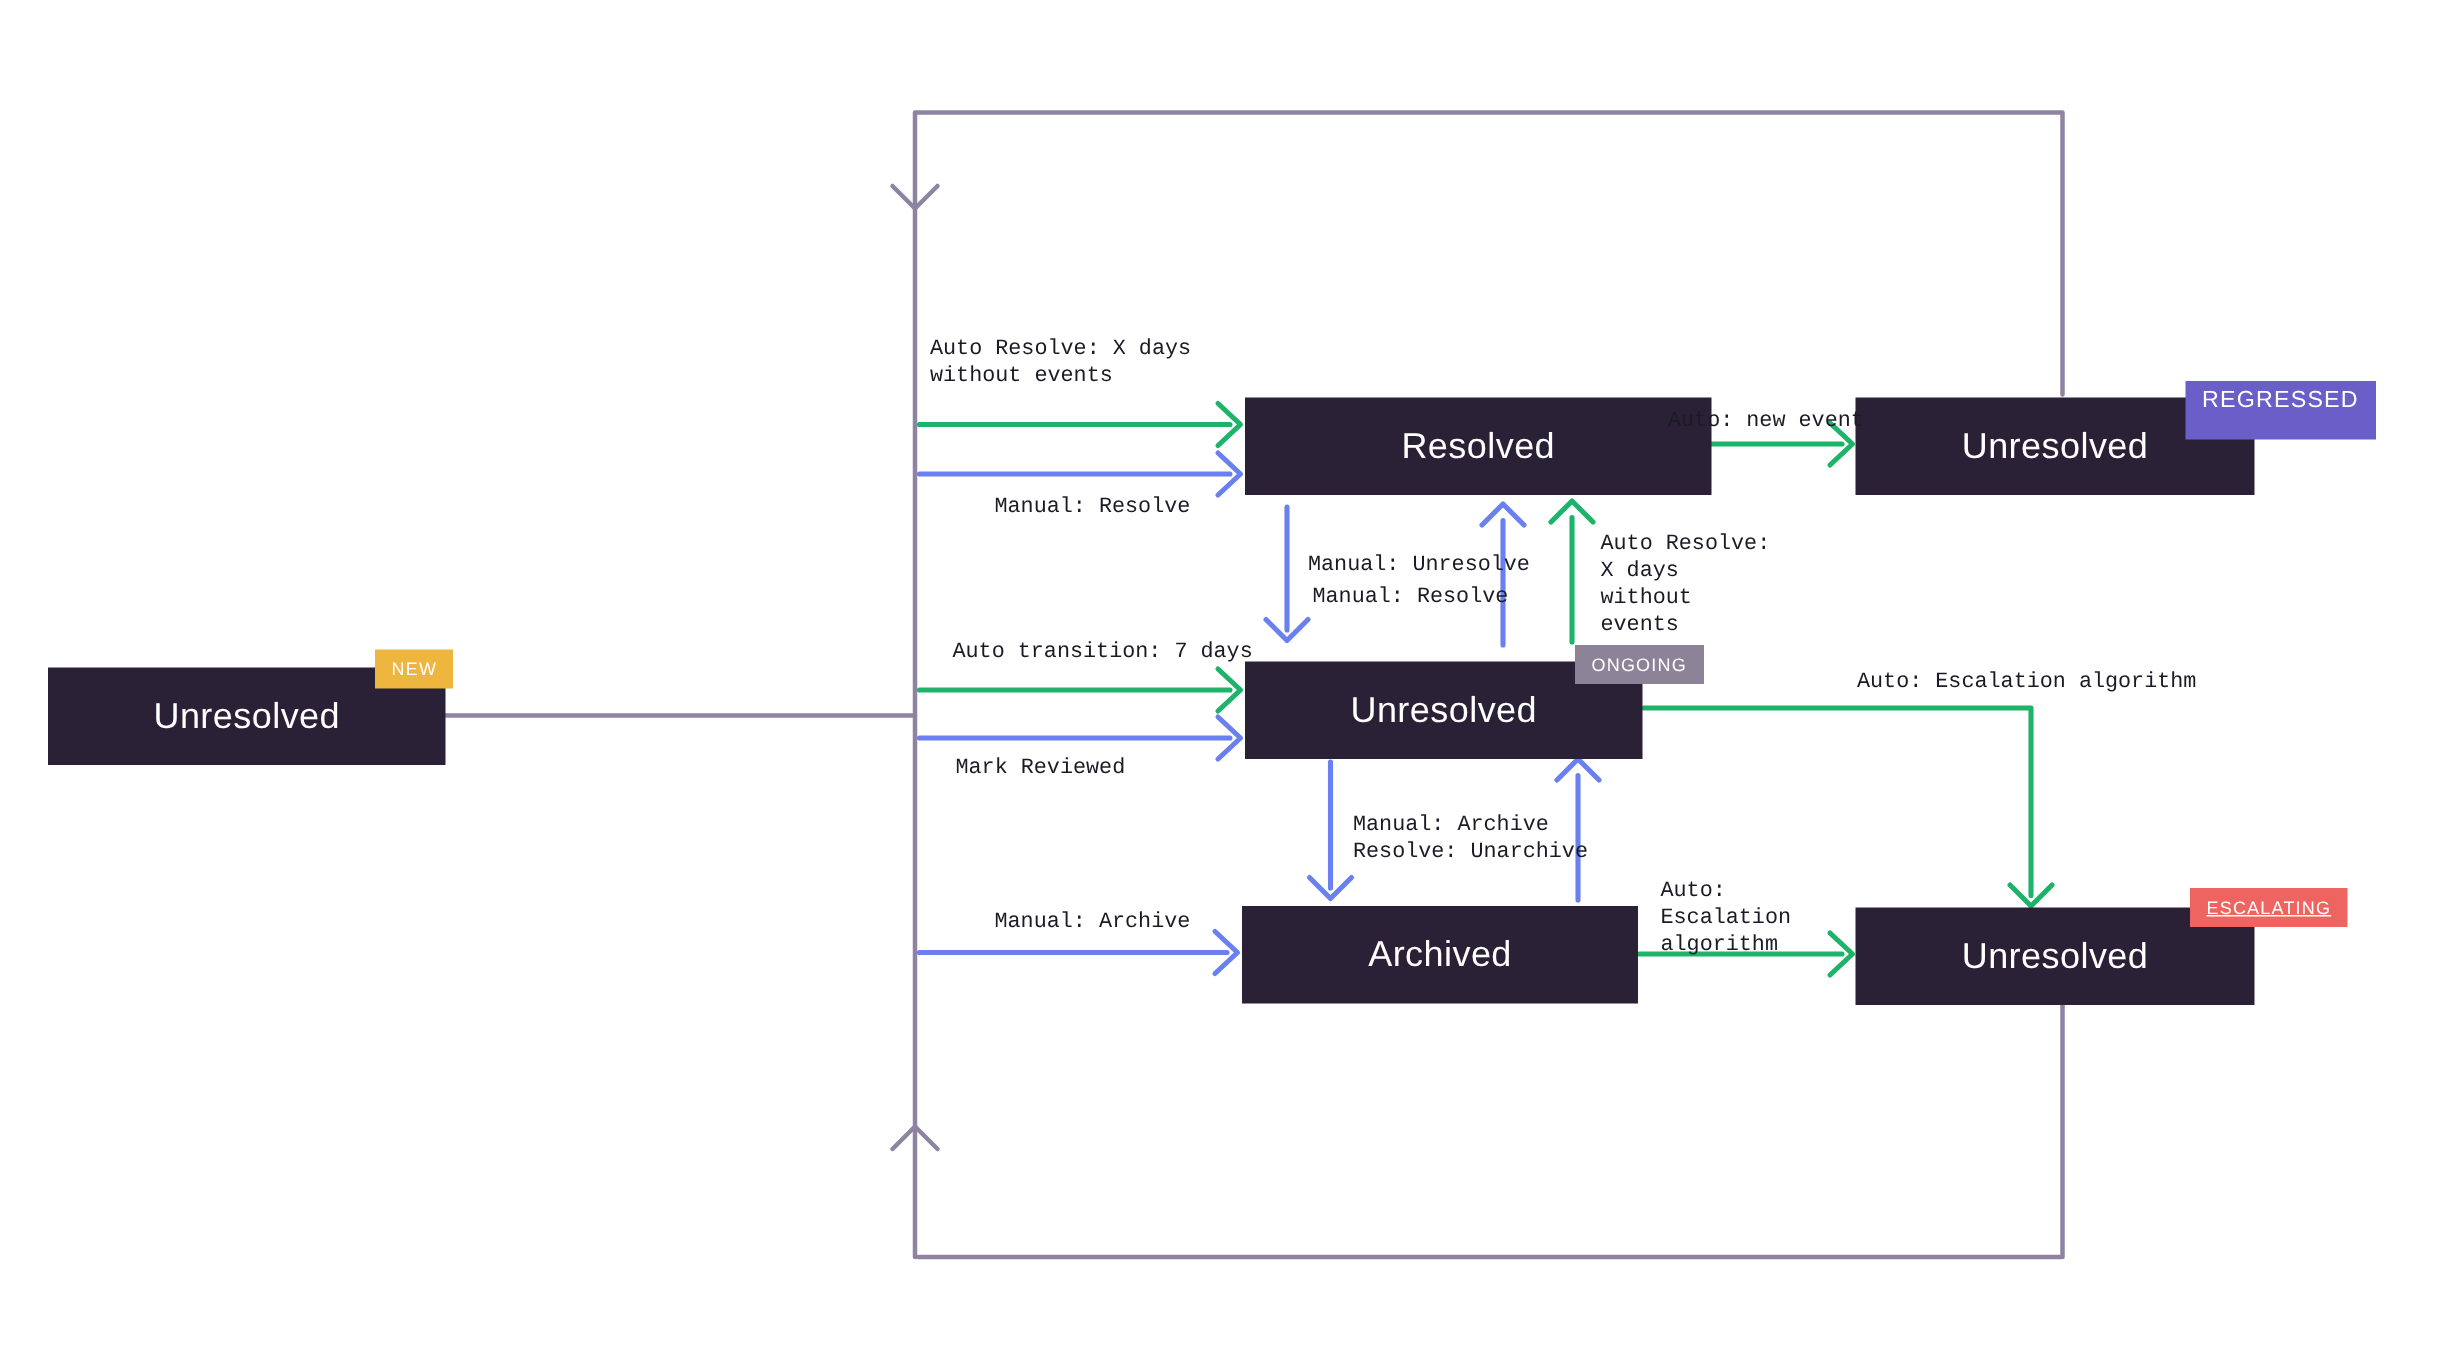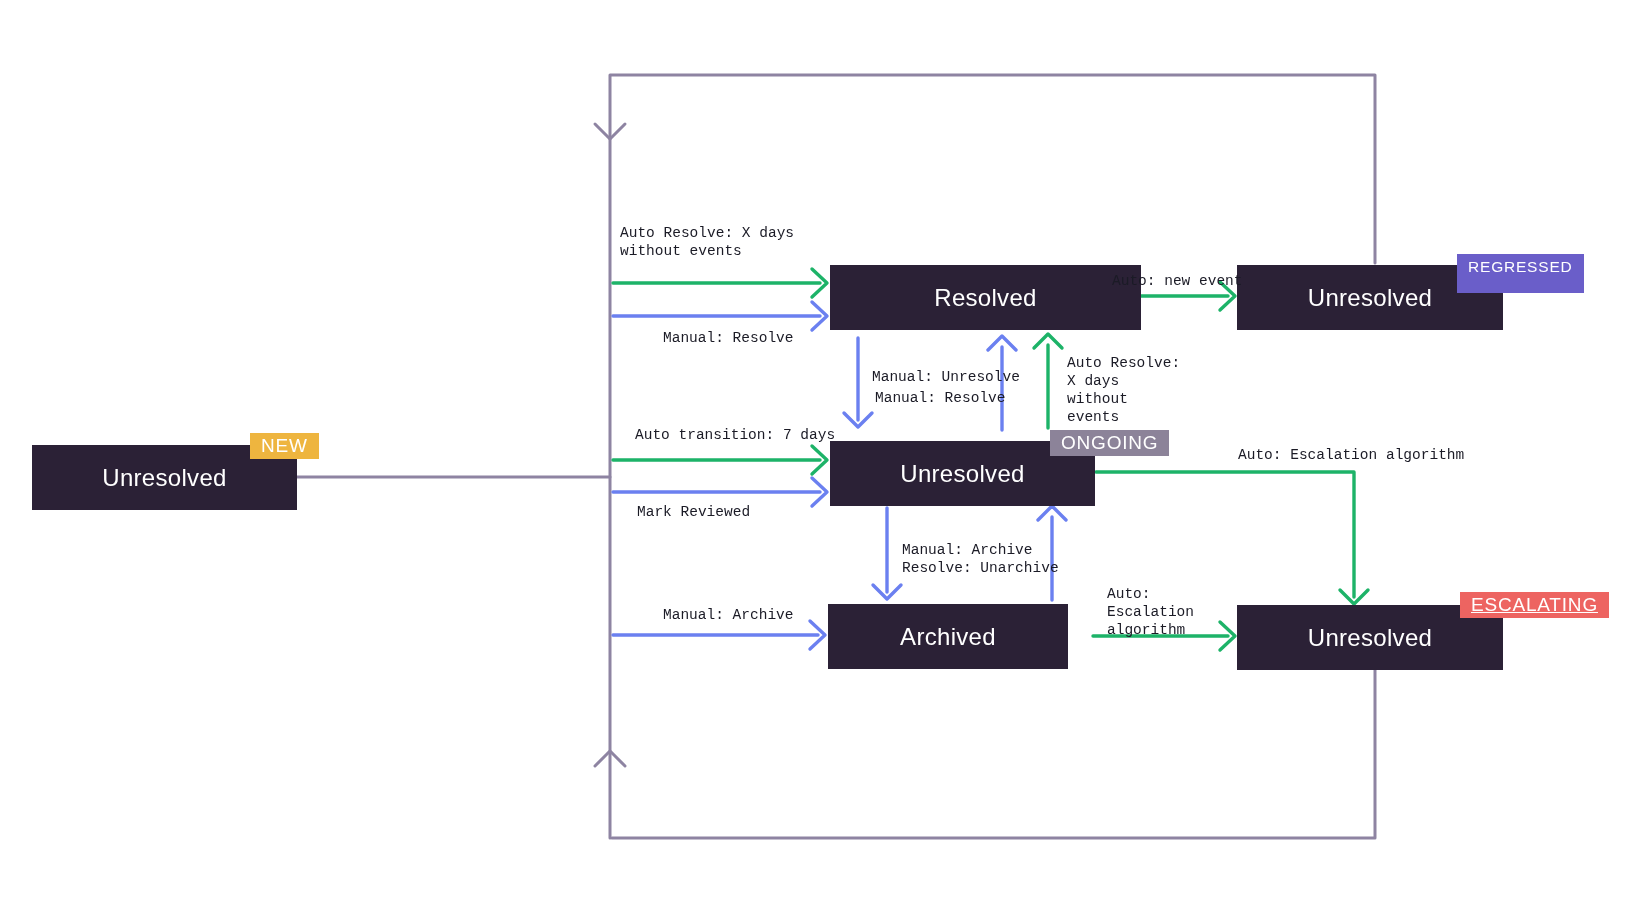--- a/index.html
+++ b/index.html
@@ -19,26 +19,26 @@
   .auto{stroke:var(--auto);stroke-width:3.4;fill:none;stroke-linecap:round;stroke-linejoin:round;}
   .manual{stroke:var(--manual);stroke-width:3.4;fill:none;stroke-linecap:round;stroke-linejoin:round;}
   .node{
     position:absolute;height:65px;background:var(--node-fill);color:var(--node-text);
     display:flex;align-items:center;justify-content:center;
     font-size:24px;font-weight:500;letter-spacing:0.3px;
   }
   #node-new{left:32px;top:445px;width:265px;}
   #node-resolved{left:830px;top:265px;width:311px;}
   #node-ongoing{left:830px;top:441px;width:265px;}
-  #node-archived{left:828px;top:604px;width:240px;}
+  #node-archived{left:828px;top:604px;width:264px;}
   #node-regressed{left:1237px;top:265px;width:266px;}
   #node-escalating{left:1237px;top:605px;width:266px;}
   .badge{
     position:absolute;height:26px;line-height:26px;padding:0 11px;color:#fff;
-    font-size:19px;font-weight:500;letter-spacing:0.8px;white-space:nowrap;
+    font-size:12px;font-weight:500;letter-spacing:0.8px;white-space:nowrap;
   }
   #badge-new{left:250px;top:433px;background:var(--badge-new);}
   #badge-ongoing{left:1050px;top:430px;background:var(--badge-ongoing);}
   #badge-regressed{left:1457px;top:254px;background:var(--badge-regressed);height:39px;line-height:25px;font-size:15.5px;}
   #badge-escalating{left:1460px;top:592px;background:var(--badge-escalating);text-decoration:underline;}
   .elabel{
     position:absolute;font-size:14.5px;line-height:18px;color:var(--label-text);
     font-weight:500;white-space:nowrap;font-family:Liberation Mono, monospace;
   }
   .wrap{white-space:normal;}

